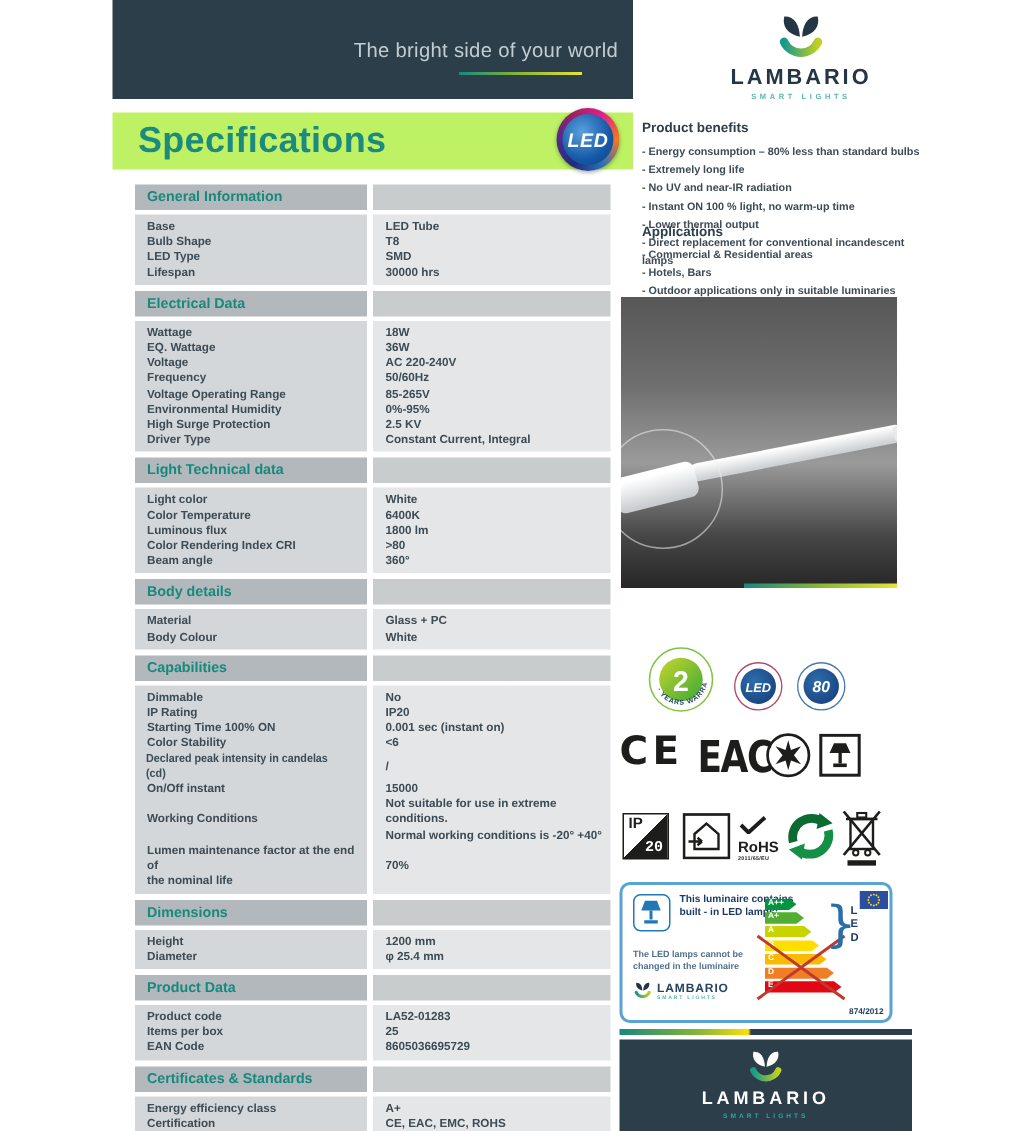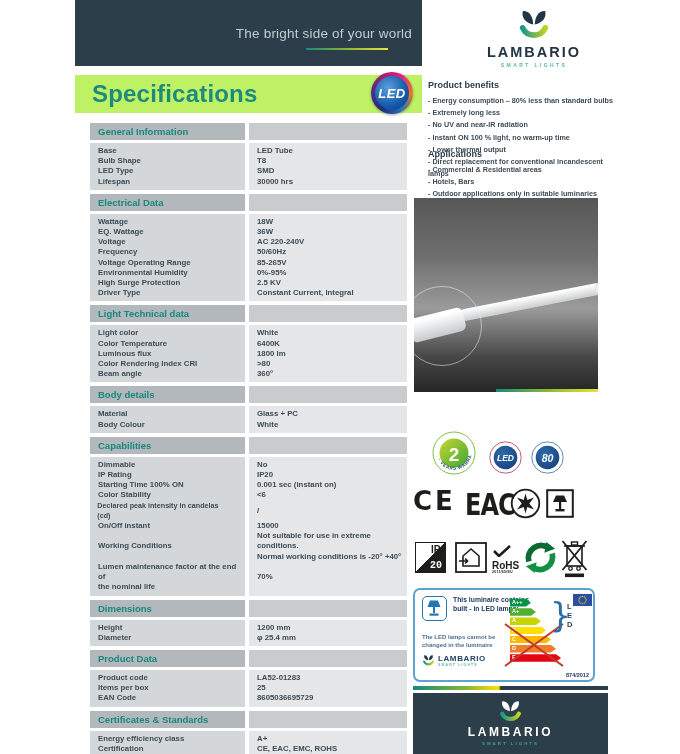--- a/index.html
+++ b/index.html
@@ -64,21 +64,21 @@
   
   .ce-mark{position:absolute;left:413px;top:486px;font-family:"DejaVu Sans",sans-serif;
         font-size:26px;font-weight:700;color:#1d1d1b;letter-spacing:3px;}
   .eac-mark{position:absolute;left:465px;top:488px;font-family:"DejaVu Sans",sans-serif;
         font-size:24px;font-weight:900;color:#1d1d1b;letter-spacing:-1px;transform:scaleY(1.22);transform-origin:top left;}
 
   
   .ip-badge{position:absolute;left:415px;top:542px;width:31px;height:31px;box-sizing:border-box;
         border:1.6px solid #1d1d1b;
         background:linear-gradient(to bottom right,#fff 49.5%,#1d1d1b 50%);}
-  .ip-top{position:absolute;left:3px;top:1px;font-size:10px;font-weight:700;color:#1d1d1b;margin-left:12px;}
+  .ip-top{position:absolute;left:3px;top:1px;font-size:10px;font-weight:700;color:#1d1d1b;}
   .ip-bot{position:absolute;right:3px;bottom:1px;font-size:10px;font-weight:700;color:#fff;font-family:Liberation Mono, monospace;}
 
   
   .rohs{position:absolute;left:492px;top:543px;width:32px;text-align:left;color:#1d1d1b;}
   .rohs-text{font-size:10px;font-weight:700;line-height:9px;}
   .rohs-sub{font-size:3.6px;font-weight:700;letter-spacing:.2px;}
 
   
   .energy-box{position:absolute;left:413px;top:588px;width:182px;height:94px;box-sizing:border-box;
         background:#fff;border:2px solid #5ba3d0;border-radius:7px;}
@@ -142,21 +142,21 @@
   <div class="led-badge">
     <div class="inner">
         <span>LED</span>
       </div>
   </div>
 
   <div class="rc-block" style="top:80px;">
     <div class="rc-title">Product benefits</div>
     <div id="benefits-list">
         <div class="rc-item">- Energy consumption – 80% less than standard bulbs</div>
-        <div class="rc-item">- Extremely long less</div>
+        <div class="rc-item">- Extremely long life</div>
         <div class="rc-item">- No UV and near-IR radiation</div>
         <div class="rc-item">- Instant ON 100 % light, no warm-up time</div>
         <div class="rc-item">- Lower thermal output</div>
         <div class="rc-item">- Direct replacement for conventional incandescent lamps</div>
       </div>
   </div>
   <div class="rc-block" style="top:149px;">
     <div class="rc-title">Applications</div>
     <div id="applications-list">
         <div class="rc-item">- Commercial &amp; Residential areas</div>

